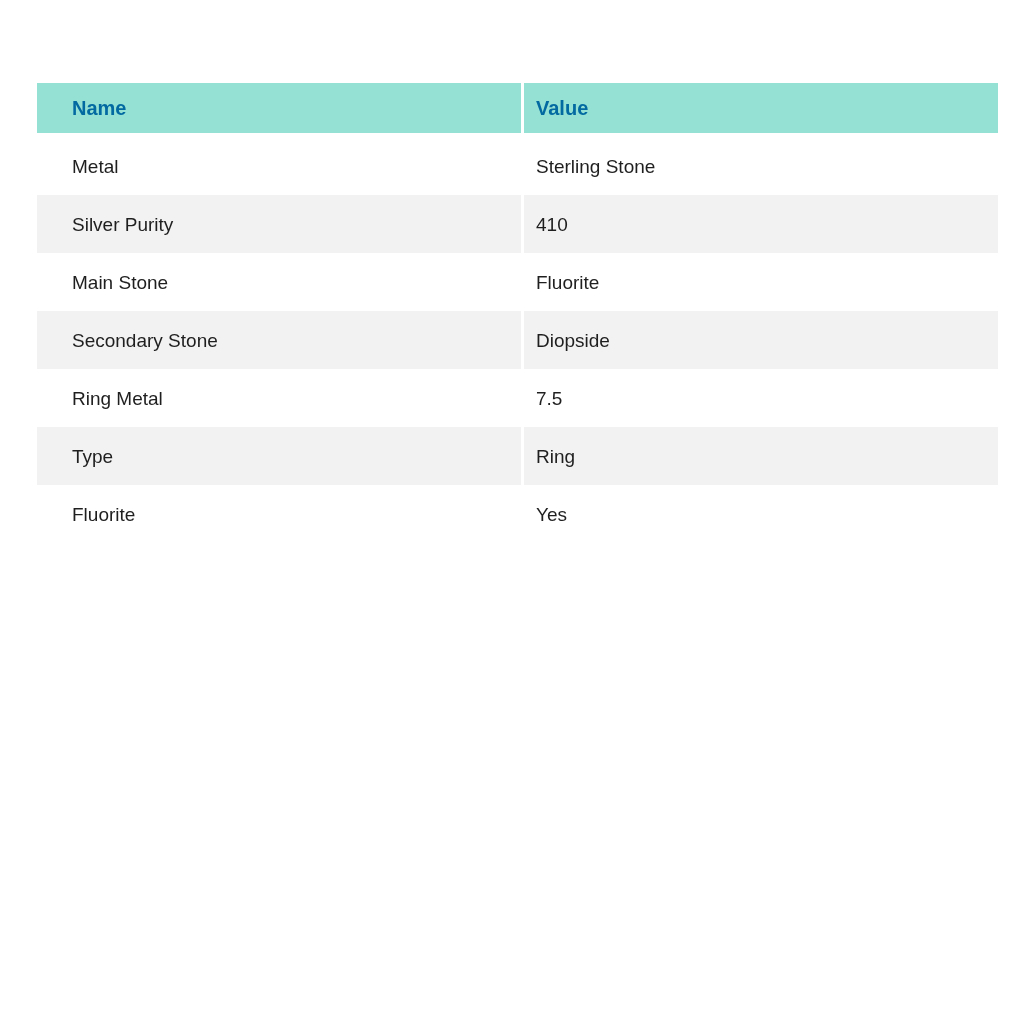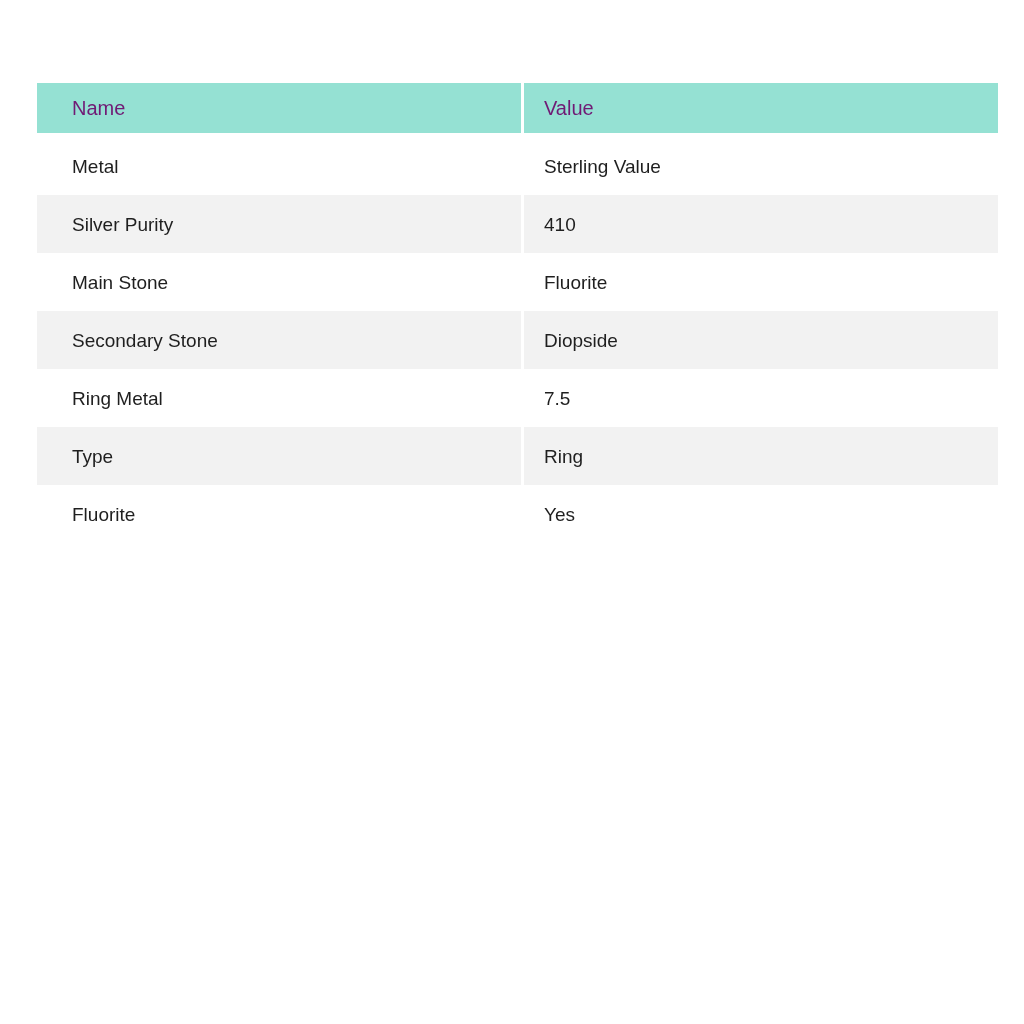--- a/index.html
+++ b/index.html
@@ -28,31 +28,31 @@
     overflow: hidden;
     white-space: nowrap;
   }
   .col-name {
     width: 487px;
     padding-left: 35px;
     border-right: 3px solid #ffffff;
   }
   .col-value {
     width: 474px;
-    padding-left: 20px;
+    padding-left: 12px;
   }
   .header-row {
     height: 50px;
     margin-bottom: 4px;
   }
   .header-row .th {
     background: #95e1d3;
     font-size: 20px;
-    font-weight: 400;
-    color: #701a75;
+    font-weight: 700;
+    color: #0369a1;
   }
   .data-row {
     height: 58px;
   }
   .data-row .td {
     background: #ffffff;
   }
   .data-row.alt .td {
     background: #f2f2f2;
   }
@@ -62,21 +62,21 @@
 
 <div class="spec-table">
 
   <div class="tr header-row">
     <div class="th col-name">Name</div>
     <div class="th col-value">Value</div>
   </div>
 
   <div class="tr data-row">
     <div class="td col-name">Metal</div>
-    <div class="td col-value">Sterling Value</div>
+    <div class="td col-value">Sterling Stone</div>
   </div>
 
   <div class="tr data-row alt">
     <div class="td col-name">Silver Purity</div>
     <div class="td col-value">410</div>
   </div>
 
   <div class="tr data-row">
     <div class="td col-name">Main Stone</div>
     <div class="td col-value">Fluorite</div>

